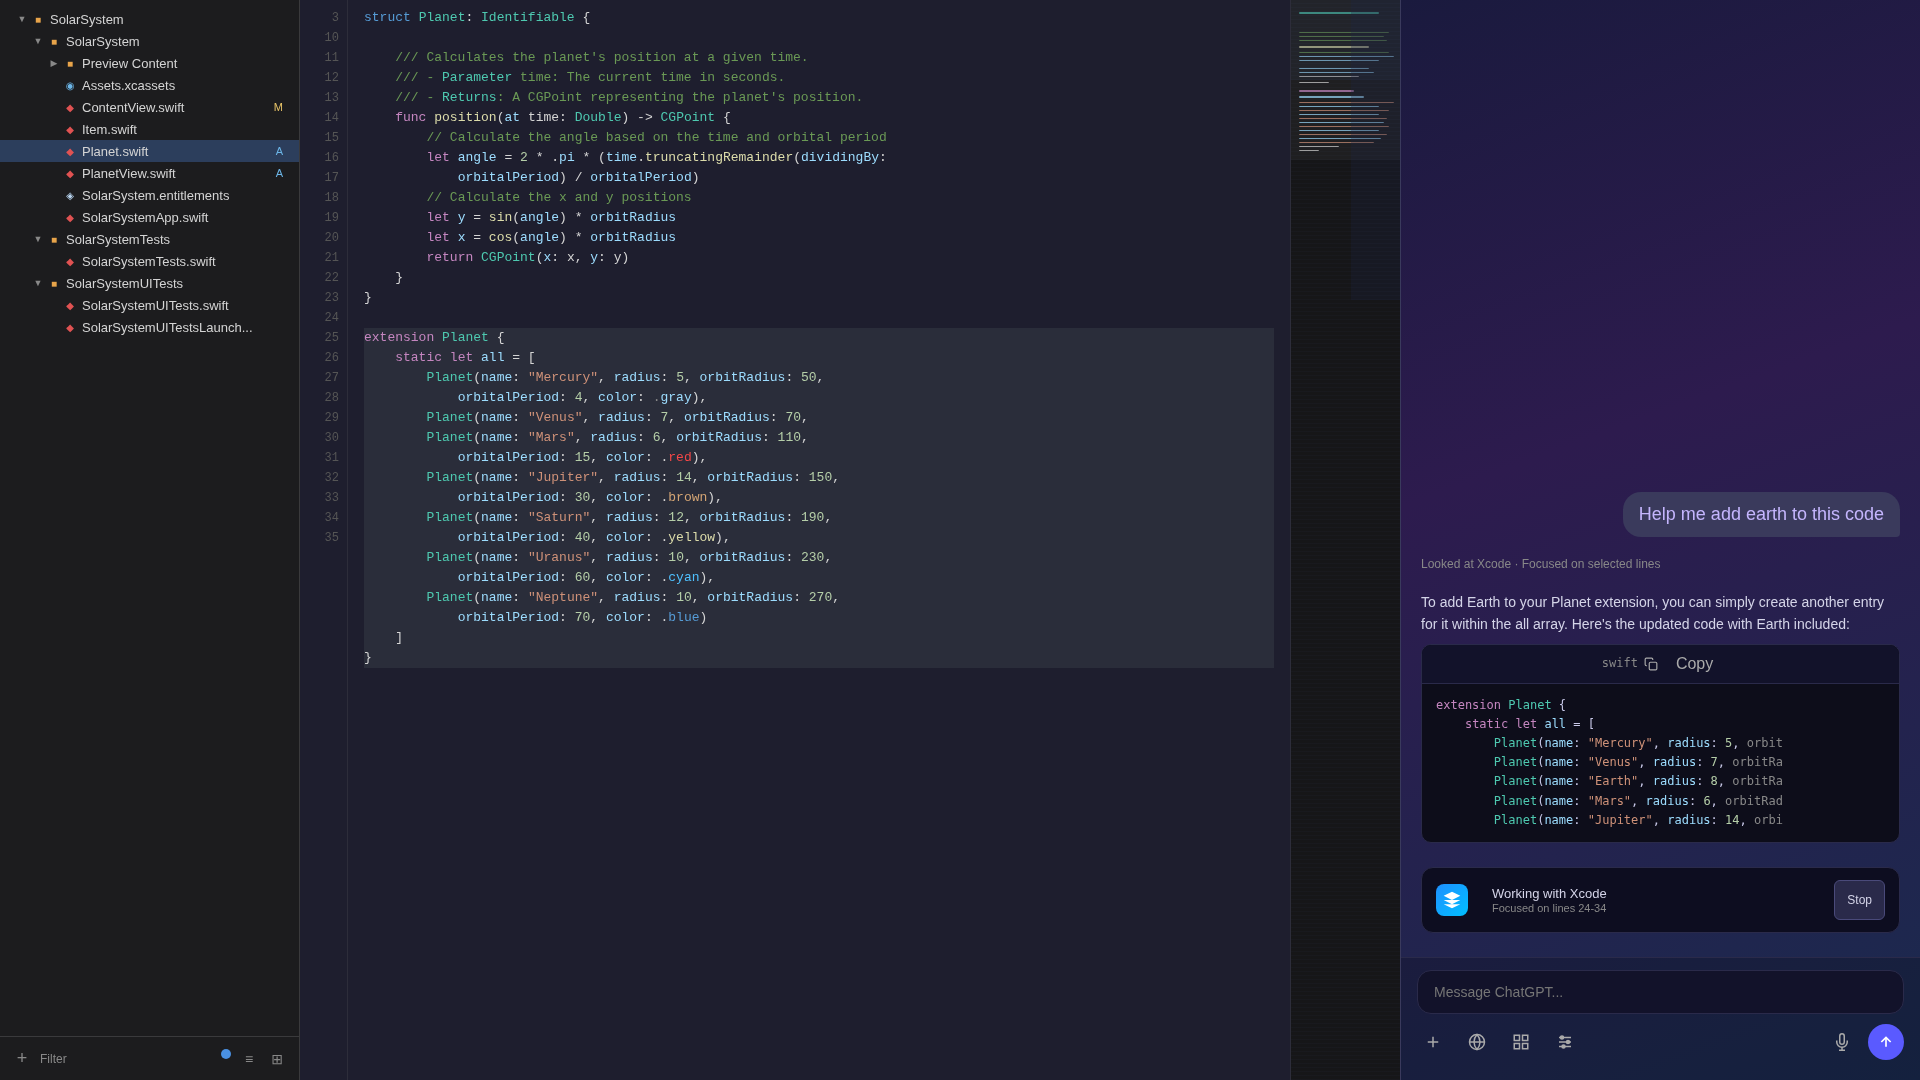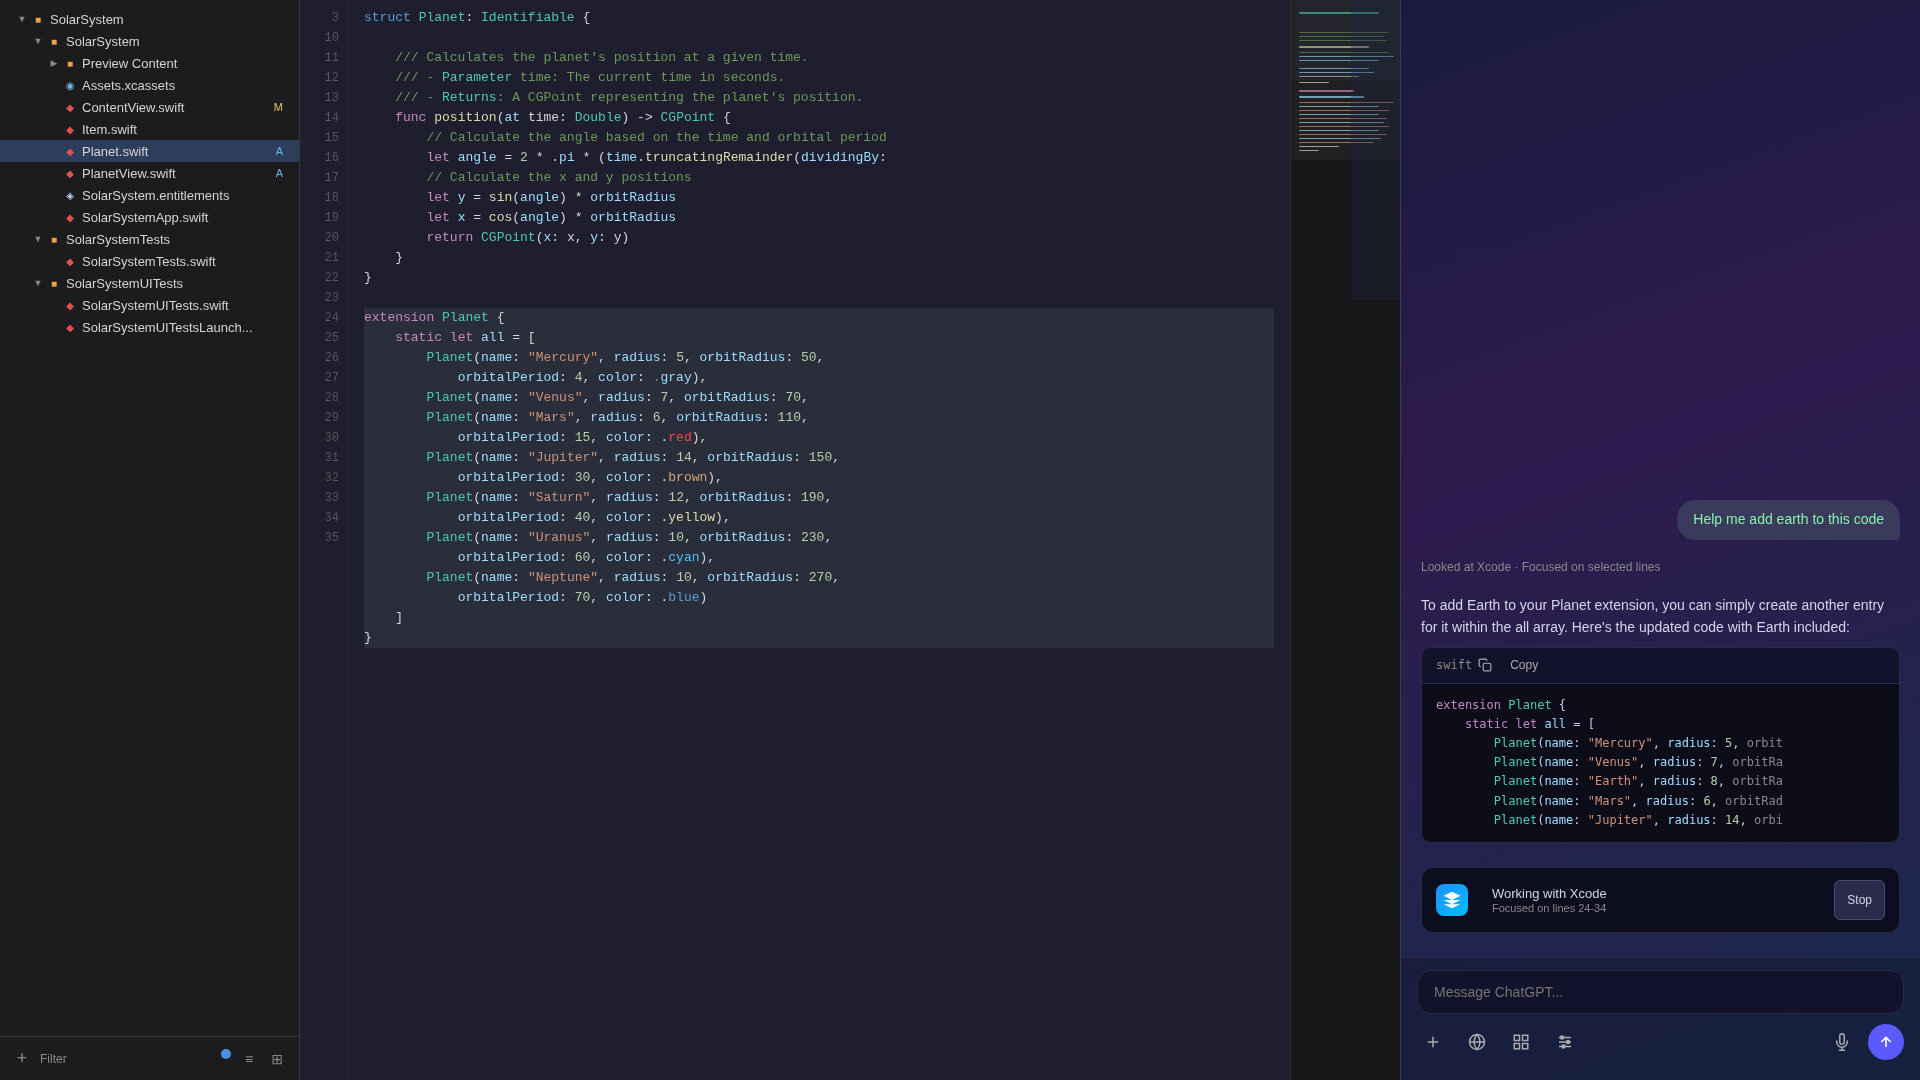--- a/index.html
+++ b/index.html
@@ -199,22 +199,22 @@
       gap: 16px;
     }
 
     
     .user-bubble {
       align-self: flex-end;
       background: #3a3a5c;
       border-radius: 18px 18px 4px 18px;
       padding: 10px 16px;
       max-width: 360px;
-      font-size: 14px;
-      color: #86efac;
+      font-size: 18px;
+      color: #c4b5fd;
       line-height: 1.4;
       margin-top: 33px;
     }
 
     
     .system-msg {
       font-size: 12px;
       color: #888;
       text-align: left;
       padding: 4px 0;
@@ -232,37 +232,37 @@
       background: #0d0d1a;
       border-radius: 10px;
       overflow: hidden;
       margin-top: 8px;
       border: 1px solid #2a2a4a;
     }
 
     .code-block-header {
       display: flex;
       align-items: center;
-      justify-content: flex-start;
+      justify-content: center;
       padding: 8px 14px;
       background: #12122a;
       border-bottom: 1px solid #2a2a4a;
     }
 
     .code-lang {
       font-size: 12px;
       color: #888;
       font-family: 'SF Mono', monospace;
     }
 
     .copy-btn {
       display: flex;
       align-items: center;
       gap: 18px;
-      font-size: 12px;
+      font-size: 16px;
       color: #aaa;
       cursor: pointer;
       background: none;
       border: none;
       padding: 2px 6px;
     }
 
     .code-block-content {
       padding: 12px 14px;
       font-family: 'SF Mono', 'Menlo', monospace;
@@ -582,20 +582,21 @@
     </div>
     <div class="code-content">
       <div class="code-line"><span class="kw2">struct</span> <span class="type">Planet</span>: <span class="type">Identifiable</span> {</div>
       <div class="code-line"> </div>
       <div class="code-line"><span class="cmt">    /// Calculates the planet's position at a given time.</span></div>
       <div class="code-line"><span class="cmt">    /// - <span style="color:#4ec9b0">Parameter</span> time: The current time in seconds.</span></div>
       <div class="code-line"><span class="cmt">    /// - <span style="color:#4ec9b0">Returns</span>: A CGPoint representing the planet's position.</span></div>
       <div class="code-line">    <span class="kw">func</span> <span class="fn">position</span>(<span class="param">at</span> time: <span class="type">Double</span>) -&gt; <span class="type">CGPoint</span> {</div>
       <div class="code-line">        <span class="cmt">// Calculate the angle based on the time and orbital period</span></div>
       <div class="code-line">        <span class="kw">let</span> <span class="prop">angle</span> = <span class="num">2</span> * .<span class="prop">pi</span> * (<span class="prop">time</span>.<span class="fn">truncatingRemainder</span>(<span class="param">dividingBy</span>:</div>
+      <div class="code-line">            <span class="prop">orbitalPeriod</span>) / <span class="prop">orbitalPeriod</span>)</div>
       <div class="code-line">        <span class="cmt">// Calculate the x and y positions</span></div>
       <div class="code-line">        <span class="kw">let</span> <span class="prop">y</span> = <span class="fn">sin</span>(<span class="prop">angle</span>) * <span class="prop">orbitRadius</span></div>
       <div class="code-line">        <span class="kw">let</span> <span class="prop">x</span> = <span class="fn">cos</span>(<span class="prop">angle</span>) * <span class="prop">orbitRadius</span></div>
       <div class="code-line">        <span class="kw">return</span> <span class="type">CGPoint</span>(<span class="param">x</span>: x, <span class="param">y</span>: y)</div>
       <div class="code-line">    }</div>
       <div class="code-line">}</div>
       <div class="code-line"> </div>
       <div class="code-line highlighted"><span class="kw">extension</span> <span class="type">Planet</span> {</div>
       <div class="code-line highlighted">    <span class="kw">static</span> <span class="kw">let</span> <span class="prop">all</span> = [</div>
       <div class="code-line highlighted">        <span class="type">Planet</span>(<span class="param">name</span>: <span class="str">"Mercury"</span>, <span class="param">radius</span>: <span class="num">5</span>, <span class="param">orbitRadius</span>: <span class="num">50</span>,</div>

